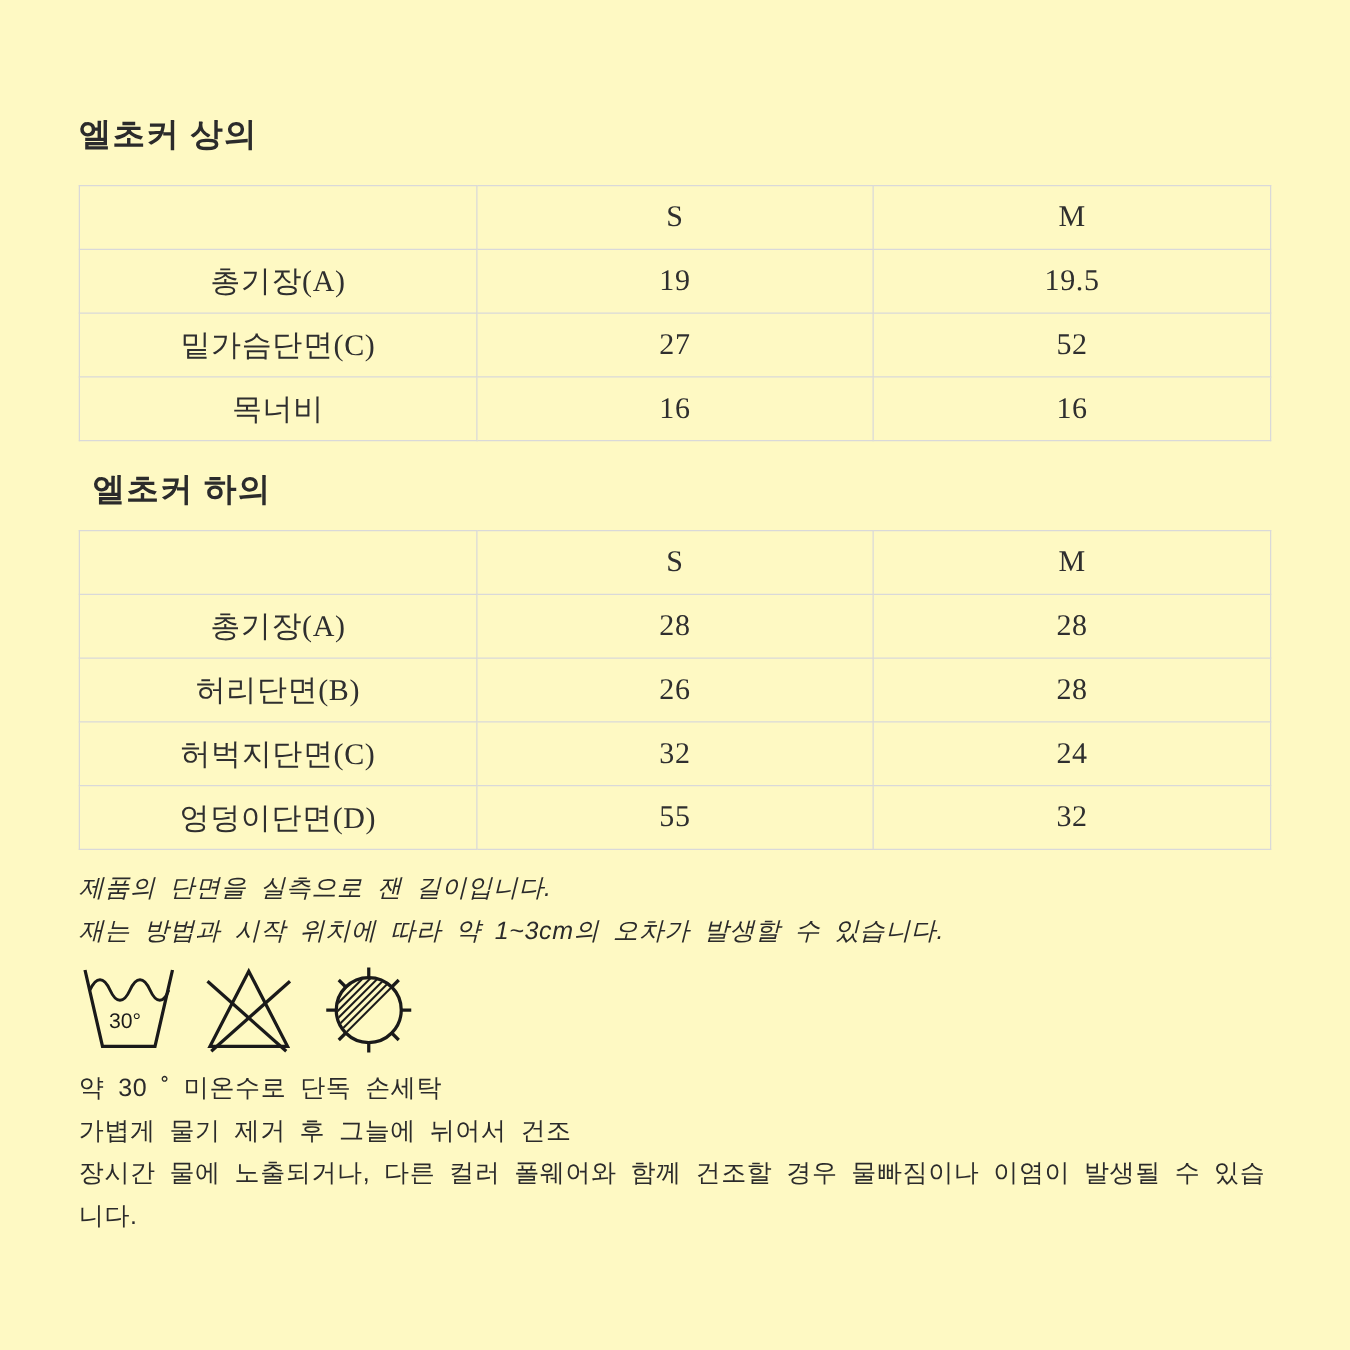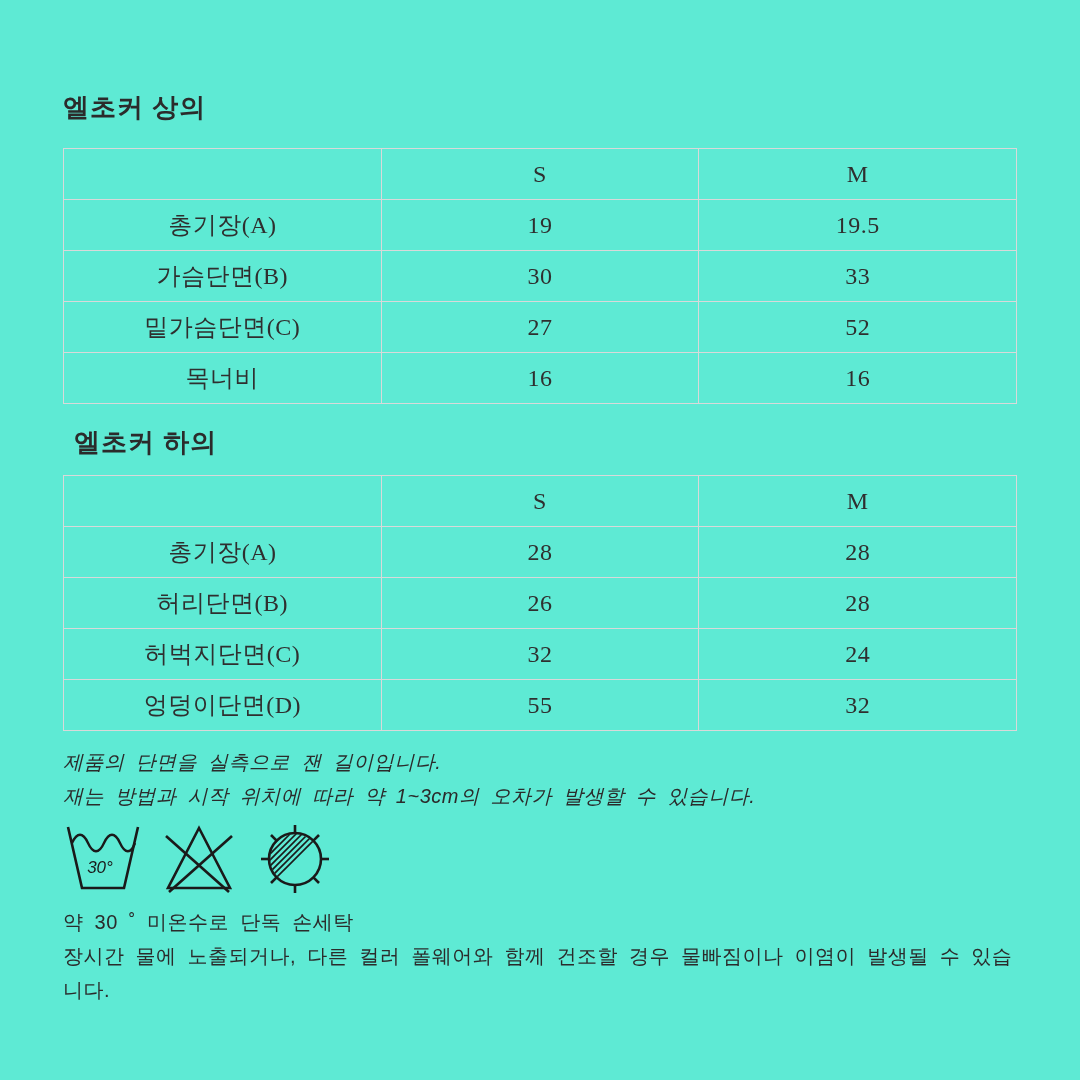--- a/index.html
+++ b/index.html
@@ -8,21 +8,21 @@
     height: 1080px;
     font-family: "Liberation Sans", sans-serif;
     color: #2b2b2b;
     overflow: hidden;
   }
   .page {
     box-sizing: border-box;
     width: 1080px;
     height: 1080px;
     padding: 90px 63px 0 63px;
-    background: #5eead4;
+    background: #fef9c3;
   }
   .section-title {
     font-size: 26px;
     line-height: 34px;
     color: #2b2b2b;
     letter-spacing: 1px;
   }
   .title-top { margin: 0 0 0 0; }
   .title-bottom { margin: 21px 0 0 11px; }
   table.size-table {
@@ -53,21 +53,20 @@
     word-spacing: 5px;
     letter-spacing: 0.5px;
     color: #2b2b2b;
   }
   .care-icons {
     margin-top: 8px;
     display: flex;
     align-items: center;
     gap: 16px;
     height: 76px;
-    font-style: italic;
   }
   .care-icons svg { display: block; }
   .care-notes { margin-top: 8px; }
 </style>
 </head>
 <body>
 
 <div class="page">
 
   <h2 class="section-title title-top">엘초커 상의</h2>
@@ -76,25 +75,20 @@
     <tbody>
       <tr>
         <th></th>
         <th>S</th>
         <th>M</th>
       </tr>
       <tr>
         <td>총기장(A)</td>
         <td>19</td>
         <td>19.5</td>
-      </tr>
-      <tr>
-        <td>가슴단면(B)</td>
-        <td>30</td>
-        <td>33</td>
       </tr>
       <tr>
         <td>밑가슴단면(C)</td>
         <td>27</td>
         <td>52</td>
       </tr>
       <tr>
         <td>목너비</td>
         <td>16</td>
         <td>16</td>
@@ -180,17 +174,18 @@
         <line x1="0" y1="44" x2="44" y2="0"></line>
         <line x1="0" y1="38" x2="38" y2="0"></line>
         <line x1="0" y1="32" x2="32" y2="0"></line>
       </g>
     </svg>
 
   </div>
 
   <div class="care-notes">
     <p class="note-line">약 30 ˚ 미온수로 단독 손세탁</p>
+    <p class="note-line">가볍게 물기 제거 후 그늘에 뉘어서 건조</p>
     <p class="note-line">장시간 물에 노출되거나, 다른 컬러 폴웨어와 함께 건조할 경우 물빠짐이나 이염이 발생될 수 있습니다.</p>
 
   </div>
 
 </div>
 
 </body></html>

